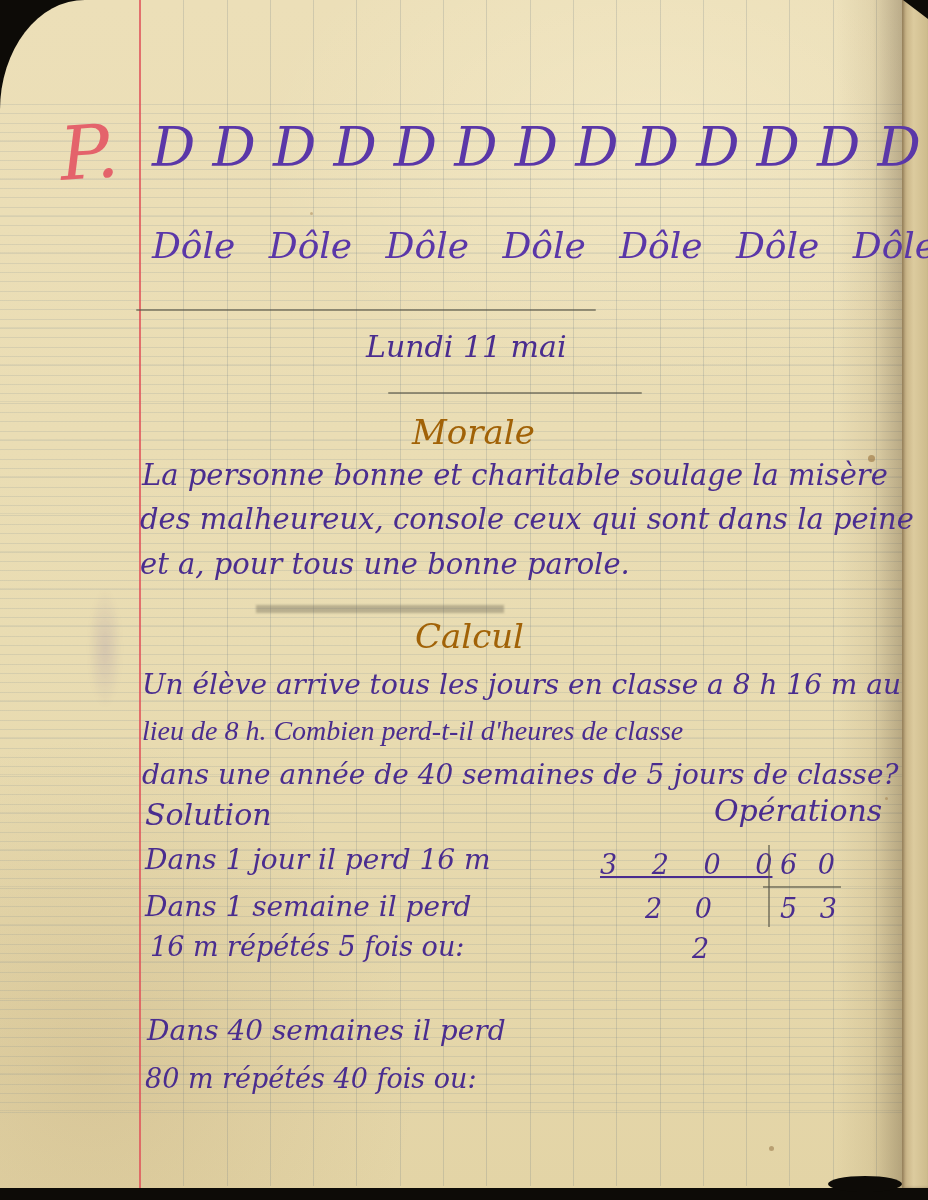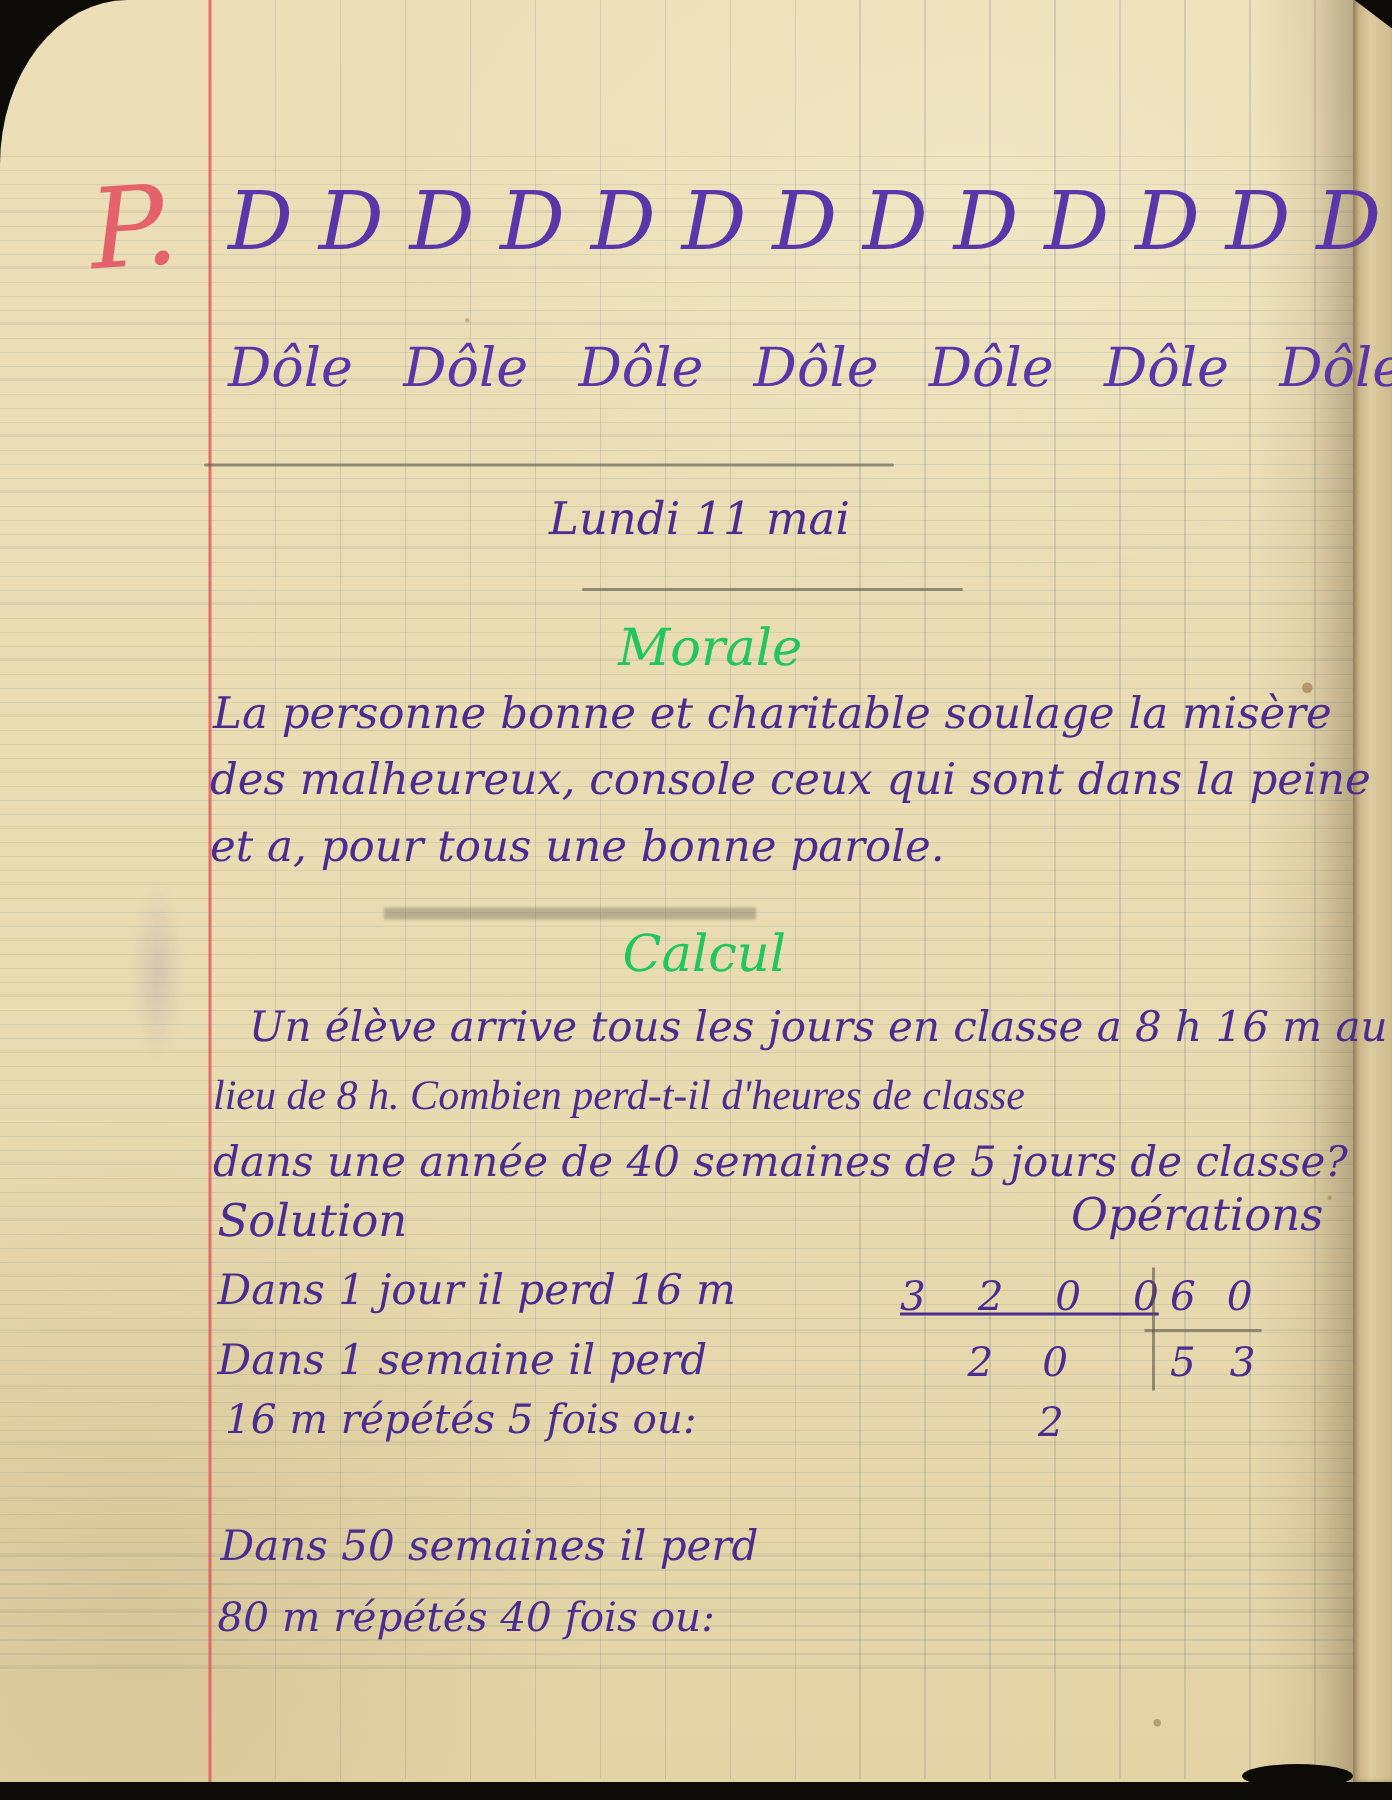--- a/index.html
+++ b/index.html
@@ -47,21 +47,21 @@
   .bottom-blob{position:absolute;left:828px;top:1176px;width:74px;height:16px;background:#0d0b07;border-radius:50%;}
   .ink-bleed{position:absolute;left:88px;top:588px;width:34px;height:120px;border-radius:50%;
     background:radial-gradient(ellipse, rgba(90,60,150,.14), transparent 70%);filter:blur(2px);}
   .foxing{position:absolute;left:868px;top:455px;width:7px;height:7px;border-radius:50%;
     background:rgba(140,95,40,.5);
     box-shadow:-560px -245px 0 -2px rgba(140,95,40,.35), -100px 690px 0 -1px rgba(120,80,35,.4), 15px 340px 0 -2px rgba(140,95,40,.35);}
   .hw{position:absolute;font-style:italic;color:var(--ink);white-space:nowrap;line-height:1.1;}
   .pencil-rule{position:absolute;height:2px;background:var(--pencil);border-radius:1px;}
   .smudge{position:absolute;background:rgba(105,100,85,.38);filter:blur(1px);}
   .red-letter{color:#e4636b;transform:rotate(-4deg);}
-  .heading{color:#22c55e;}
+  .heading{color:#a16207;}
   .div-line{position:absolute;background:var(--pencil);}
 </style>
 </head>
 <body>
 
 <div class="stage">
   <div class="paper"></div>
   <div class="h-lines"></div>
   <div class="v-lines"></div>
   <div class="margin-line"></div>
@@ -85,31 +85,31 @@
   <div class="pencil-rule" style="left:388px;top:392px;width:254px;"></div>
 
   <div class="hw heading" style="left:412px;top:414px;font-size:34px;">Morale</div>
   <div class="hw" style="left:140px;top:504px;font-size:29px;">des malheureux, console ceux qui sont dans la peine</div>
   <div class="hw" style="left:142px;top:460px;font-size:29px;">La personne bonne et charitable soulage la misère</div>
   <div class="hw" style="left:140px;top:549px;font-size:29px;">et a, pour tous une bonne parole.</div>
 
   <div class="smudge" style="left:256px;top:605px;width:248px;height:8px;"></div>
 
   <div class="hw heading" style="left:415px;top:618px;font-size:34px;">Calcul</div>
-  <div class="hw" style="left:142px;top:670px;font-size:28px;padding-left:24px;">Un élève arrive tous les jours en classe a 8 h 16 m au</div>
+  <div class="hw" style="left:142px;top:670px;font-size:28px;">Un élève arrive tous les jours en classe a 8 h 16 m au</div>
   <div class="hw" style="left:142px;top:716px;font-size:28px;font-family:Liberation Serif, serif;">lieu de 8 h. Combien perd-t-il d'heures de classe</div>
   <div class="hw" style="left:142px;top:760px;font-size:28px;">dans une année de 40 semaines de 5 jours de classe?</div>
 
   <div class="hw" style="left:145px;top:798px;font-size:30px;">Solution</div>
   <div class="hw" style="left:714px;top:794px;font-size:30px;">Opérations</div>
 
   <div class="hw" style="left:145px;top:845px;font-size:28px;">Dans 1 jour il perd 16 m</div>
   <div class="hw" style="left:145px;top:892px;font-size:28px;">Dans 1 semaine il perd</div>
   <div class="hw" style="left:150px;top:932px;font-size:27px;">16 m répétés 5 fois ou:</div>
-  <div class="hw" style="left:147px;top:1016px;font-size:28px;">Dans 50 semaines il perd</div>
+  <div class="hw" style="left:147px;top:1016px;font-size:28px;">Dans 40 semaines il perd</div>
   <div class="hw" style="left:145px;top:1064px;font-size:27px;">80 m répétés 40 fois ou:</div>
 
   <div class="hw" style="left:600px;top:850px;font-size:27px;word-spacing:26px;text-decoration:underline;">3 2 0 0</div>
   <div class="hw" style="left:780px;top:850px;font-size:27px;word-spacing:12px;">6 0</div>
   <div class="div-line" style="left:768px;top:845px;width:2px;height:82px;"></div>
   <div class="div-line" style="left:763px;top:886px;width:78px;height:2px;"></div>
   <div class="hw" style="left:780px;top:894px;font-size:27px;word-spacing:14px;">5 3</div>
   <div class="hw" style="left:645px;top:894px;font-size:27px;word-spacing:24px;">2 0</div>
   <div class="hw" style="left:692px;top:934px;font-size:27px;">2</div>
 </div>

